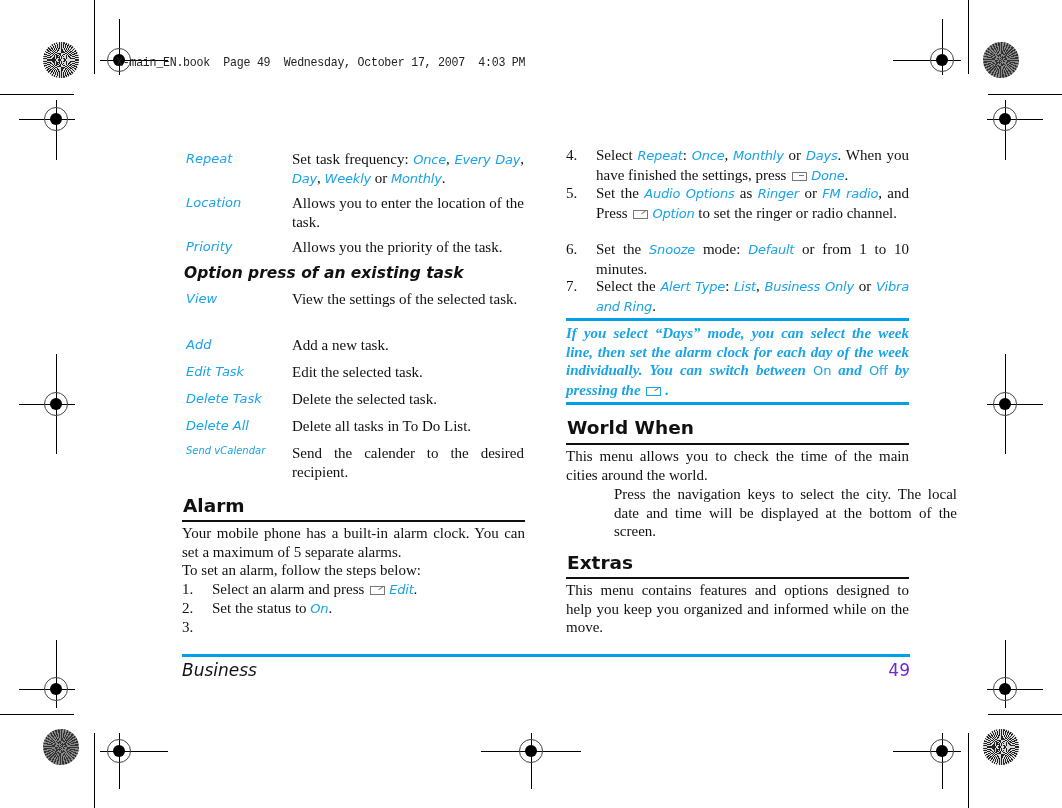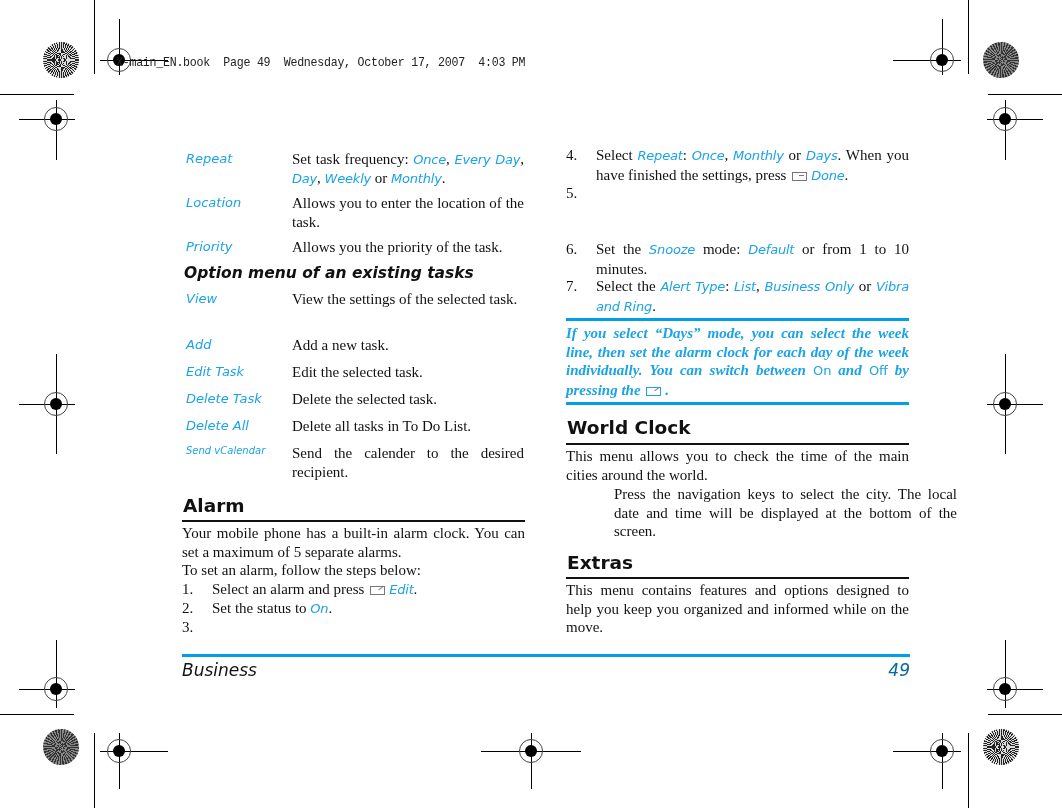--- a/index.html
+++ b/index.html
@@ -21,21 +21,21 @@
   .step { position:absolute; font-size:15px; line-height:18.5px; }
   .step .n { position:absolute; left:0; top:0; }
   .step .t { position:absolute; left:30px; right:0; top:0; text-align:justify; }
   .note { position:absolute; font-family:"Liberation Serif","DejaVu Serif",serif; font-style:italic; font-weight:bold;
           color:#1aa3e6; font-size:15px; line-height:18.5px; text-align:justify; }
   .blue-rule { position:absolute; height:3px; background:#00a0e9; }
   .key { display:inline-block; width:13px; height:7px; border:1px solid #777; vertical-align:middle; margin:0 4px 0 2px; position:relative; }
   .key.soft-left:after { content:""; position:absolute; right:1px; top:1px; width:5px; height:1px; background:#777; transform:rotate(-35deg); }
   .key.soft-right:after { content:""; position:absolute; right:2px; top:2px; width:5px; height:1px; background:#777; }
   .footer-left { position:absolute; left:182px; top:660px; font-family:"DejaVu Sans","Liberation Sans",sans-serif; font-style:italic; font-size:17px; color:#111; }
-  .footer-right { position:absolute; right:152px; top:660px; font-family:"DejaVu Sans","Liberation Sans",sans-serif; font-style:italic; font-size:17px; color:#0369a1; }
+  .footer-right { position:absolute; right:152px; top:660px; font-family:"DejaVu Sans","Liberation Sans",sans-serif; font-size:17px; color:#6d28d9; }
   .reg { position:absolute; width:24px; height:24px; margin:-12px 0 0 -12px; border:1px solid #444; border-radius:50%; box-sizing:border-box; }
   .reg:before { content:""; position:absolute; left:5px; top:5px; width:12px; height:12px; border-radius:50%; background:#000; }
   .star { position:absolute; width:36px; height:36px; margin:-18px 0 0 -18px; border-radius:50%;
           background: repeating-conic-gradient(#222 0deg 4deg, #ddd 4deg 8deg); }
   .star.dark { background: repeating-conic-gradient(#333 0deg 5deg, #888 5deg 10deg); }
 </style>
 </head>
 <body>
 
 <div>
@@ -98,21 +98,21 @@
 <div class="desc" style="left:292px;top:150px;width:232px;">
   <span>Set task frequency: </span><span class="ui">Once</span><span>, </span><span class="ui">Every Day</span><span>, </span><span class="ui">Day</span><span>, </span><span class="ui">Weekly</span><span> or </span><span class="ui">Monthly</span><span>.</span>
 </div>
 
 <div class="term" style="left:186px;top:195px;">Location</div>
 <div class="desc" style="left:292px;top:194px;width:232px;">Allows you to enter the location of the task.</div>
 
 <div class="term" style="left:186px;top:239px;">Priority</div>
 <div class="desc" style="left:292px;top:238px;width:232px;">Allows you the priority of the task.</div>
 
-<div class="sub" style="left:184px;top:264px;">Option menu of an existing tasks</div>
+<div class="sub" style="left:184px;top:264px;">Option press of an existing task</div>
 
 <div class="term" style="left:186px;top:291px;">View</div>
 <div class="desc" style="left:292px;top:290px;width:232px;">View the settings of the selected task.</div>
 
 <div class="term" style="left:186px;top:337px;">Add</div>
 <div class="desc" style="left:292px;top:336px;width:232px;">Add a new task.</div>
 
 <div class="term" style="left:186px;top:364px;">Edit Task</div>
 <div class="desc" style="left:292px;top:363px;width:232px;">Edit the selected task.</div>
 
@@ -141,37 +141,38 @@
 <div class="step" style="left:182px;top:618px;width:343px;height:19px;">
   <span class="n">3.</span>
 </div>
 
 <div class="step" style="left:566px;top:146px;width:343px;height:38px;">
   <span class="n">4.</span>
   <span class="t"><span>Select </span><span class="ui">Repeat</span><span>: </span><span class="ui">Once</span><span>, </span><span class="ui">Monthly</span><span> or </span><span class="ui">Days</span><span>. When you have finished the settings, press </span><span class="key soft-right"></span><span class="ui">Done</span><span>.</span></span>
 </div>
 <div class="step" style="left:566px;top:184px;width:343px;height:56px;">
   <span class="n">5.</span>
+  <span class="t"><span>Set the </span><span class="ui">Audio Options</span><span> as </span><span class="ui">Ringer</span><span> or </span><span class="ui">FM radio</span><span>, and Press </span><span class="key soft-left"></span><span class="ui">Option</span><span> to set the ringer or radio channel.</span></span>
 </div>
 <div class="step" style="left:566px;top:240px;width:343px;height:38px;">
   <span class="n">6.</span>
   <span class="t"><span>Set the </span><span class="ui">Snooze</span><span> mode: </span><span class="ui">Default</span><span> or from 1 to 10 minutes.</span></span>
 </div>
 <div class="step" style="left:566px;top:277px;width:343px;height:38px;">
   <span class="n">7.</span>
   <span class="t"><span>Select the </span><span class="ui">Alert Type</span><span>: </span><span class="ui">List</span><span>, </span><span class="ui">Business Only</span><span> or </span><span class="ui">Vibra and Ring</span><span>.</span></span>
 </div>
 
 <div class="blue-rule" style="left:566px;top:318px;width:343px;"></div>
 <div class="note" style="left:566px;top:324px;width:343px;">
   <span>If you select “Days” mode, you can select the week line, then set the alarm clock for each day of the week individually. You can switch between </span><span class="ui" style="font-weight:normal;font-style:normal;">On</span><span> and </span><span class="ui" style="font-weight:normal;font-style:normal;">Off</span><span> by pressing the </span><span class="key soft-left" style="border-color:#1aa3e6;"></span><span>.</span>
 </div>
 <div class="blue-rule" style="left:566px;top:402px;width:343px;"></div>
 
-<div class="h2" style="left:567px;top:417px;">World Clock</div>
+<div class="h2" style="left:567px;top:417px;">World When</div>
 <div class="h2-rule" style="left:566px;top:443px;width:343px;"></div>
 <div class="abs body-text" style="left:566px;top:447px;width:343px;">This menu allows you to check the time of the main cities around the world.</div>
 <div class="abs body-text" style="left:566px;top:485px;width:343px;margin-left:48px;">Press the navigation keys to select the city. The local date and time will be displayed at the bottom of the screen.</div>
 
 <div class="h2" style="left:567px;top:552px;">Extras</div>
 <div class="h2-rule" style="left:566px;top:577px;width:343px;"></div>
 <div class="abs body-text" style="left:566px;top:581px;width:343px;">This menu contains features and options designed to help you keep you organized and informed while on the move.</div>
 
 <div class="blue-rule" style="left:182px;top:654px;width:728px;"></div>
 <div class="footer-left">Business</div>

